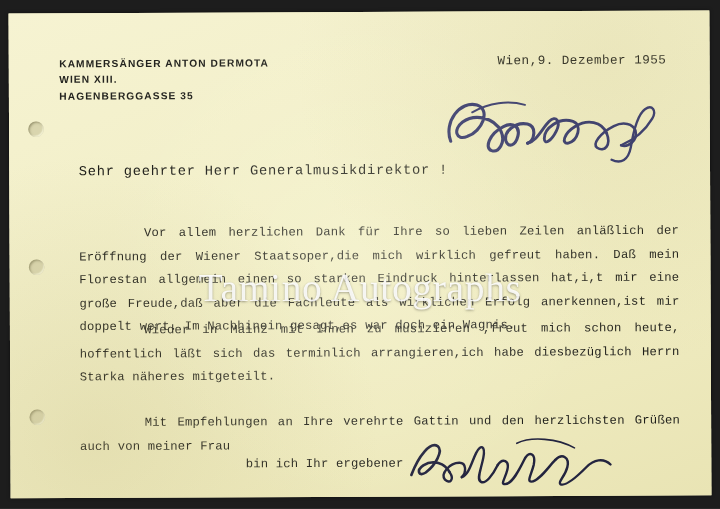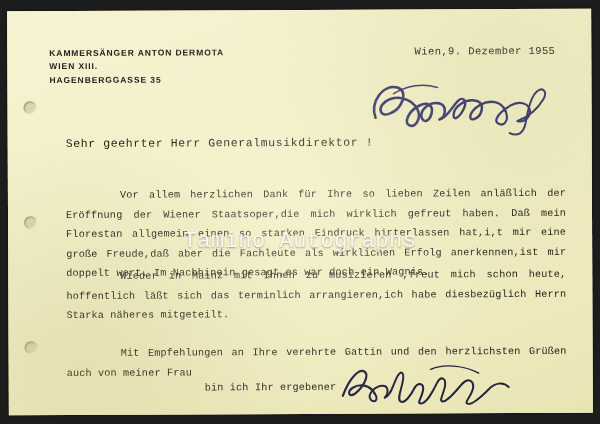--- a/index.html
+++ b/index.html
@@ -162,22 +162,22 @@
     left: 0;
     top: 0;
     width: 600px;
     height: 424px;
     display: flex;
     align-items: center;
     justify-content: center;
     pointer-events: none;
   }
   #watermark-text {
-    font-family: Liberation Mono, monospace;
-    font-size: 22px;
+    font-family: Liberation Serif, serif;
+    font-size: 33px;
     font-weight: normal;
     color: rgba(255,255,255,0.88);
     text-shadow: 0 1px 2px rgba(0,0,0,0.35);
     letter-spacing: 0.5px;
     transform: translateY(29px);
     white-space: nowrap;
     text-align: right;
   }
 </style>
 </head>

